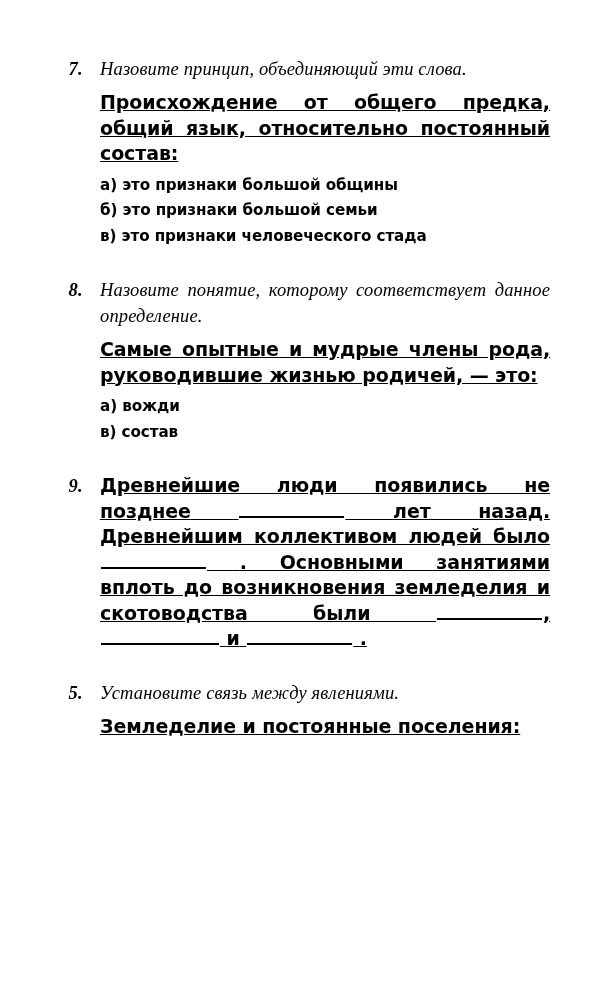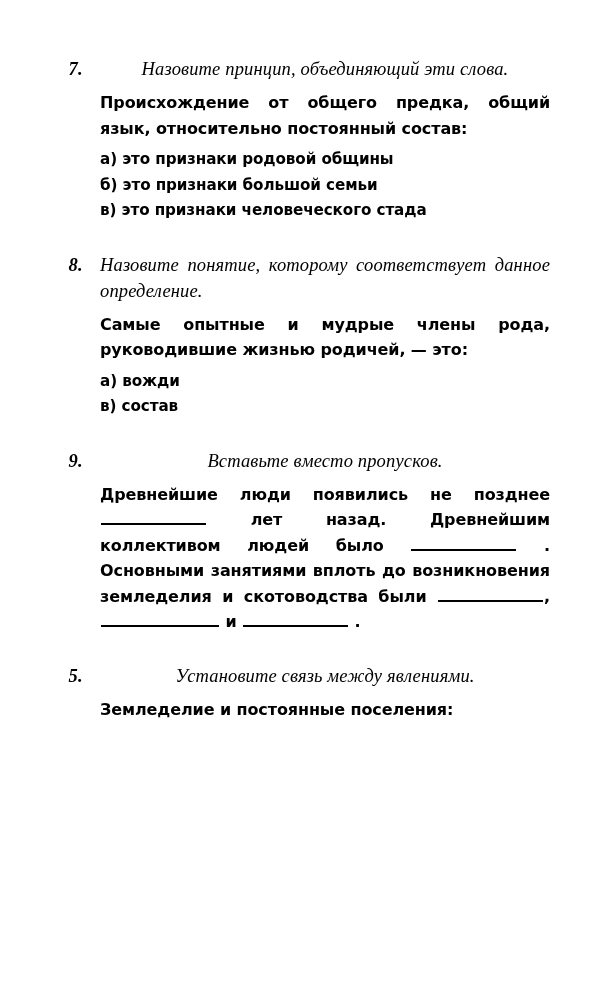--- a/index.html
+++ b/index.html
@@ -48,30 +48,31 @@
   .q-heading {
     font-family: "Liberation Serif", "DejaVu Serif", serif;
     font-style: italic;
     font-weight: normal;
     font-size: 18.5px;
     line-height: 26px;
     text-align: justify;
     letter-spacing: 0.15px;
     margin: 0 0 7px 0;
   }
-  .q-heading.nojust { text-align: center; }
+  .q-heading.nojust { text-align: left; }
 
   .q-body {
     font-family: "DejaVu Sans", "Liberation Sans", sans-serif;
     font-weight: bold;
-    font-size: 16px;
+    font-size: 19px;
     line-height: 25.5px;
     text-align: justify;
     margin: 8px 0 6px 0;
     letter-spacing: -0.1px;
+    text-decoration: underline;
   }
   .q-body.nojust { text-align: left; }
 
   .options {
     font-family: "DejaVu Sans", "Liberation Sans", sans-serif;
     font-weight: bold;
     font-size: 15.2px;
     line-height: 25.5px;
     margin: 0;
     letter-spacing: -0.1px;
@@ -95,39 +96,38 @@
 </head>
 <body>
 
 <div id="page">
 
   <div class="question">
     <div class="q-number">7.</div>
     <p class="q-heading nojust">Назовите принцип, объединяющий эти слова.</p>
     <p class="q-body">Происхождение от общего предка, общий язык, относительно постоянный состав:</p>
     <div class="options">
-      <div class="option nojust">а) это признаки родовой общины</div>
+      <div class="option nojust">а) это признаки большой общины</div>
       <div class="option nojust">б) это признаки большой семьи</div>
       <div class="option nojust">в) это признаки человеческого стада</div>
     </div>
   </div>
 
   <div class="question">
     <div class="q-number">8.</div>
     <p class="q-heading">Назовите понятие, которому соответствует данное определение.</p>
     <p class="q-body">Самые опытные и мудрые члены рода, руководившие жизнью родичей, — это:</p>
     <div class="options">
       <div class="option nojust">а) вожди</div>
       <div class="option nojust">в) состав</div>
     </div>
   </div>
 
   <div class="question">
     <div class="q-number">9.</div>
-    <p class="q-heading nojust">Вставьте вместо пропусков.</p>
     <p class="q-body fill-line"><span>Древнейшие люди появились не позднее</span> <span class="blank w1"></span> <span>лет назад. Древнейшим коллективом людей было</span> <span class="blank w1"></span> <span>. Основными занятиями вплоть до возникновения земледелия и скотоводства были</span> <span class="blank w1"></span><span>,</span> <span class="blank w3"></span> <span>и</span> <span class="blank w1"></span> <span>.</span></p>
   </div>
 
   <div class="question">
     <div class="q-number">5.</div>
     <p class="q-heading nojust">Установите связь между явлениями.</p>
     <p class="q-body nojust">Земледелие и постоянные поселения:</p>
   </div>
 
 </div>

